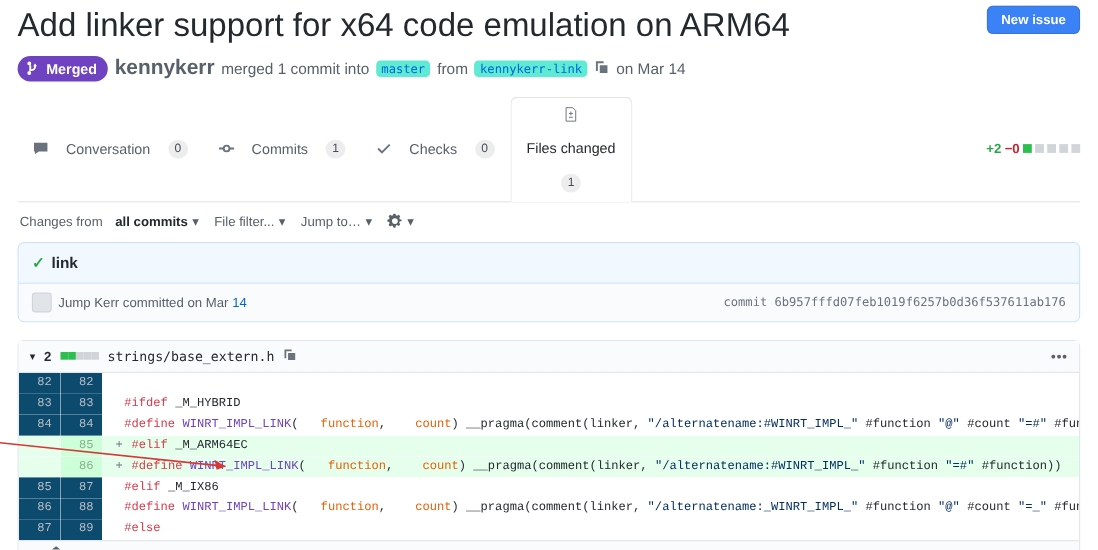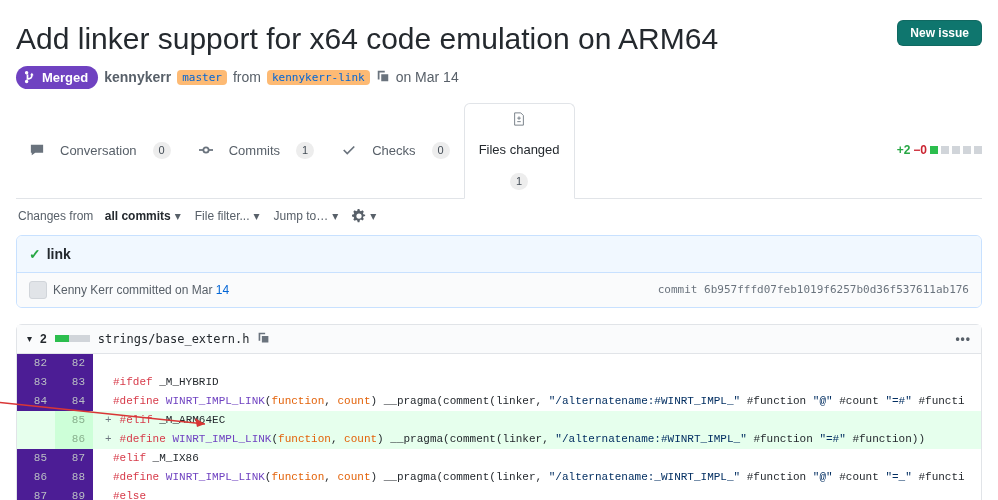--- a/index.html
+++ b/index.html
@@ -1,27 +1,27 @@
 <!DOCTYPE html>
 <html><head>
 <meta charset="utf-8">
 <style>
   * { box-sizing: border-box; }
   body { margin:0; font-family: -apple-system, BlinkMacSystemFont, "Segoe UI", Helvetica, Arial, sans-serif; color:#24292e; font-size:14px; background:#fff; }
   .page { width:998px; margin:0 auto; padding: 0 16px; position:relative; }
-  .header-row { display:flex; align-items:flex-start; padding-top:20px; }
+  .header-row { display:flex; align-items:flex-start; padding-top:5px; }
   h1.title { font-size:30px; font-weight:400; margin:0; line-height:1.25; flex:1; }
   h1.title .num { color:#6a737d; font-weight:300; font-size:30px; display:block; margin-top:-4px;}
-  .new-issue { background:#0f766e; color:#fff; border:1px solid rgba(27,31,35,.15); padding:5px 12px; border-radius:6px; font-size:12px; font-weight:600; white-space:nowrap; cursor:pointer;}
+  .new-issue { background:#3b82f6; color:#fff; border:1px solid rgba(27,31,35,.15); padding:5px 12px; border-radius:6px; font-size:12px; font-weight:600; white-space:nowrap; cursor:pointer;}
   .meta-row { display:flex; align-items:center; margin-top:8px; gap:6px; flex-wrap:wrap;}
   .state { background:#6f42c1; color:#fff; padding:4px 10px 4px 8px; border-radius:16px; font-size:13px; font-weight:600; display:flex; align-items:center; gap:4px;}
   .state svg { fill:#fff; }
-  .meta-row .who { font-weight:600; color:#586069; font-size:14px;}
+  .meta-row .who { font-weight:600; color:#586069; font-size:19px;}
   .meta-row .rest { color:#586069; font-size:14px;}
-  .branch { background:#fdba74; color:#0366d6; padding:1px 5px; border-radius:4px; font-family: SFMono-Regular, Consolas, monospace; font-size:11px;}
+  .branch { background:#5eead4; color:#0366d6; padding:1px 5px; border-radius:4px; font-family: SFMono-Regular, Consolas, monospace; font-size:11px;}
   .copy-icon { color:#6a737d; cursor:pointer;}
   .tabs { display:flex; border-bottom:1px solid #e1e4e8; margin-top:14px; position:relative;}
   .tab { padding:8px 14px; font-size:13px; color:#586069; display:flex; align-items:center; gap:16px; cursor:pointer;}
   .tab.active { background:#fff; border:1px solid #e1e4e8; border-bottom:1px solid #fff; border-radius:6px 6px 0 0; margin-bottom:-1px; color:#24292e; font-weight:400;flex-direction:column;}
   .counter { background:#ededed; color:#444d56; border-radius:9px; padding:0 6px; font-size:11px; line-height:17px; min-width:17px; text-align:center;}
   .diffstat { margin-left:auto; font-size:12px; display:flex; align-items:center; gap:3px;}
   .diffstat .add { color:#28a745; font-weight:600;}
   .diffstat .del { color:#cb2431; font-weight:600;}
   .sq { width:8px; height:8px; display:inline-block;}
   .sq.g{background:#2cbe4e;} .sq.n{background:#d1d5da;}
@@ -38,30 +38,30 @@
   .file-box { border:1px solid #e1e4e8; border-radius:6px; margin-top:16px;}
   .file-head { padding:6px 10px; display:flex; align-items:center; gap:8px; border-bottom:1px solid #e1e4e8; background:#fafbfc; font-size:12px;}
   .file-head .caret { cursor:pointer; font-size:10px;}
   .file-head .fn { font-family:SFMono-Regular,Consolas,monospace; font-size:12px;}
   .file-head .dots { margin-left:auto; color:#586069; cursor:pointer; font-weight:700; letter-spacing:1px;}
   .bars { display:flex; gap:0;}
   .bars .b { width:7px;height:7px; }
   .bars .b.g{background:#2cbe4e;} .bars .b.n{background:#d1d5da;}
   .diff { width:100%; border-collapse:collapse; font-family:SFMono-Regular,Consolas,"Liberation Mono",Menlo,monospace; font-size:11px; line-height:19px; table-layout:fixed;}
   .diff td { padding:0; vertical-align:top; white-space:pre; overflow:hidden;}
-  .ln { width:38px; text-align:right; color:#babfc4; padding:0 8px !important; user-select:none; background:#4c1d95;}
+  .ln { width:38px; text-align:right; color:#babfc4; padding:0 8px !important; user-select:none; background:#0c4a6e;}
   .hunk .ln { background:#f1f8ff;}
   .hunk .code { background:#f1f8ff; color:#9babbf; padding-left:20px;}
   .hunk .exp { background:#dbedff; text-align:center; cursor:pointer; color:#586069;}
   .ctx .code { padding-left:20px; }
   .add .code { background:#e6ffed; padding-left:12px;}
   .add .ln { background:#cdffd8; color:#88b08d;}
   .add .ln:first-child { background:#e6ffed;}
   .sign { color:#6e7781; display:inline-block; width:8px;}
-  .kw{color:#d73a49;} .mac{color:#6f42c1;} .arg{color:#e36209;} .str{color:#032f62;}
+  .kw{color:#d73a49;} .mac{color:#6f42c1;} .arg{color:#e36209;margin-left:20px;} .str{color:#032f62;}
   .scroll-wrap{overflow-x:auto;}
   .arrow { position:absolute; left:-5px; top:400px; z-index:5;}
 </style>
 </head>
 <body>
 
 <div class="page">
   <svg class="arrow" width="220" height="30">
       <line x1="0" y1="2" x2="210" y2="24" stroke="#d93636" stroke-width="1.5"></line>
       <polygon points="210,24 200,18 202,27" fill="#d93636"></polygon>
@@ -75,20 +75,21 @@
   </div>
 
   <div class="meta-row">
     <span class="state">
       <svg width="14" height="14" viewBox="0 0 16 16">
           <path d="M5 3a2 2 0 1 1-4 0 2 2 0 0 1 4 0zM3 5v6h2c3 0 5-2 5-5h1l-2-3-2 3h1c0 2-1 3-3 3H5V5H3zm-2 8a2 2 0 1 1 4 0 2 2 0 0 1-4 0z"></path>
         </svg>
       <span>Merged</span>
     </span>
     <span class="who">kennykerr</span>
+    <span class="rest">merged 1 commit into</span>
     <span class="branch">master</span>
     <span class="rest">from</span>
     <span class="branch">kennykerr-link</span>
     <span class="copy-icon">
       <svg width="14" height="14" viewBox="0 0 16 16" fill="currentColor">
           <path d="M2 2h8v2H4v8H2V2zm4 4h8v8H6V6z"></path>
         </svg>
     </span>
     <span class="rest">on Mar 14</span>
   </div>
@@ -149,21 +150,21 @@
     </span>
   </div>
 
   <div class="commit-box">
     <div class="commit-head">
       <span class="chk">✓</span>
       <span>link</span>
     </div>
     <div class="commit-body">
       <span class="av"></span>
-      <span>Kenny Kerr</span>&nbsp;
+      <span>Jump Kerr</span>&nbsp;
       <span>committed on Mar</span>&nbsp;<a href="#">14</a>
       <span class="sha"><span>commit</span> <span>6b957fffd07feb1019f6257b0d36f537611ab176</span></span>
     </div>
   </div>
 
   <div class="file-box">
     <div class="file-head">
       <span class="caret">▾</span>
       <strong>2</strong>
       <span class="bars">

